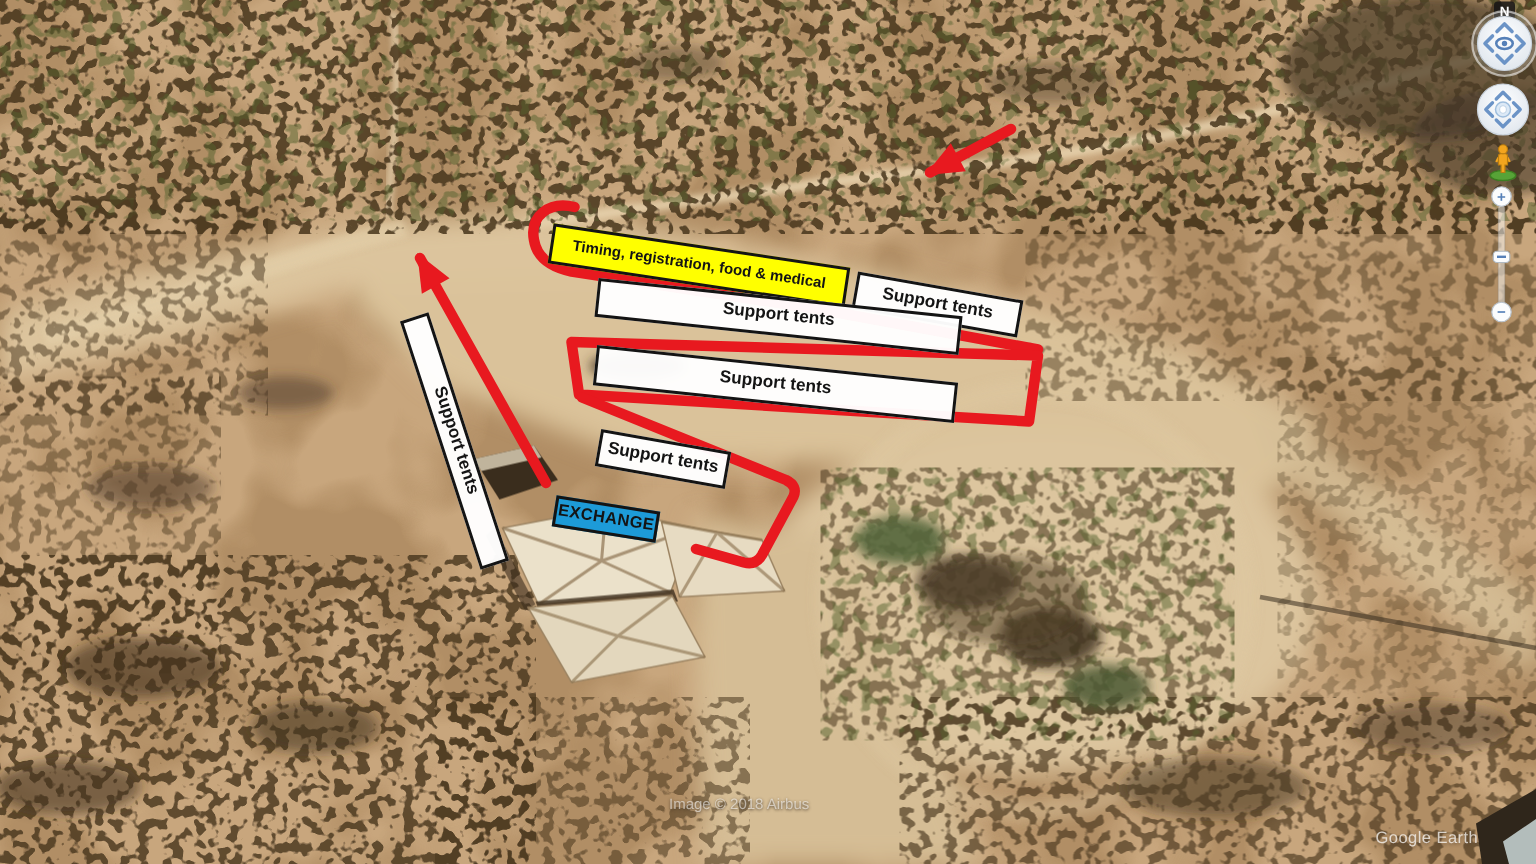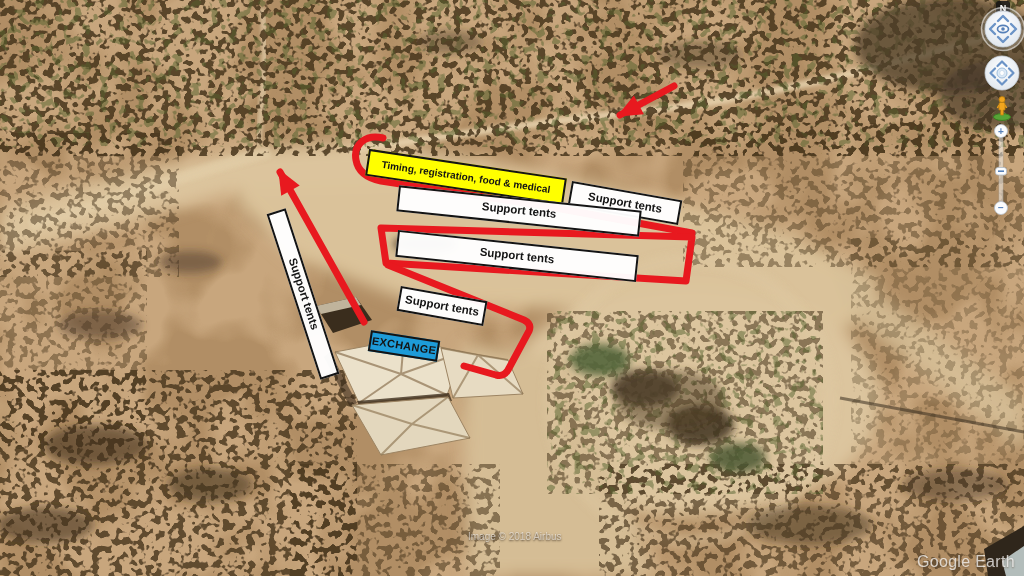--- a/index.html
+++ b/index.html
@@ -26,23 +26,23 @@
   #bar5{left:303px;top:294px;width:174px;height:20px;font-size:11.5px;
         transform:translate(-50%,-50%) rotate(72deg);}
   #exchange{left:404px;top:346px;width:70px;height:21px;font-size:11px;
             letter-spacing:.3px;transform:translate(-50%,-50%) rotate(9deg);}
 
   
   .red{fill:none;stroke-width:7;stroke-linecap:round;stroke-linejoin:round;}
 
   
   .wm{position:absolute;white-space:nowrap;}
-  #attribution{left:468px;top:531px;font-size:10px;color:rgba(255,255,255,.55);
+  #attribution{left:446px;top:531px;font-size:10px;color:rgba(255,255,255,.55);
                text-shadow:0 1px 2px rgba(70,55,40,.9);}
-  #gelogo{left:917px;top:553px;font-size:16px;font-weight:500;letter-spacing:.3px;
+  #gelogo{left:917px;top:553px;font-size:11px;font-weight:500;letter-spacing:.3px;
           color:rgba(255,255,255,.72);text-shadow:0 1px 2px rgba(90,70,50,.6);text-align:center;}
 </style>
 </head>
 <body>
 
 <div class="stage">
 
   <svg class="layer" width="1024" height="576" viewBox="0 0 1024 576">
     <defs>
       <filter id="fBlur8">

